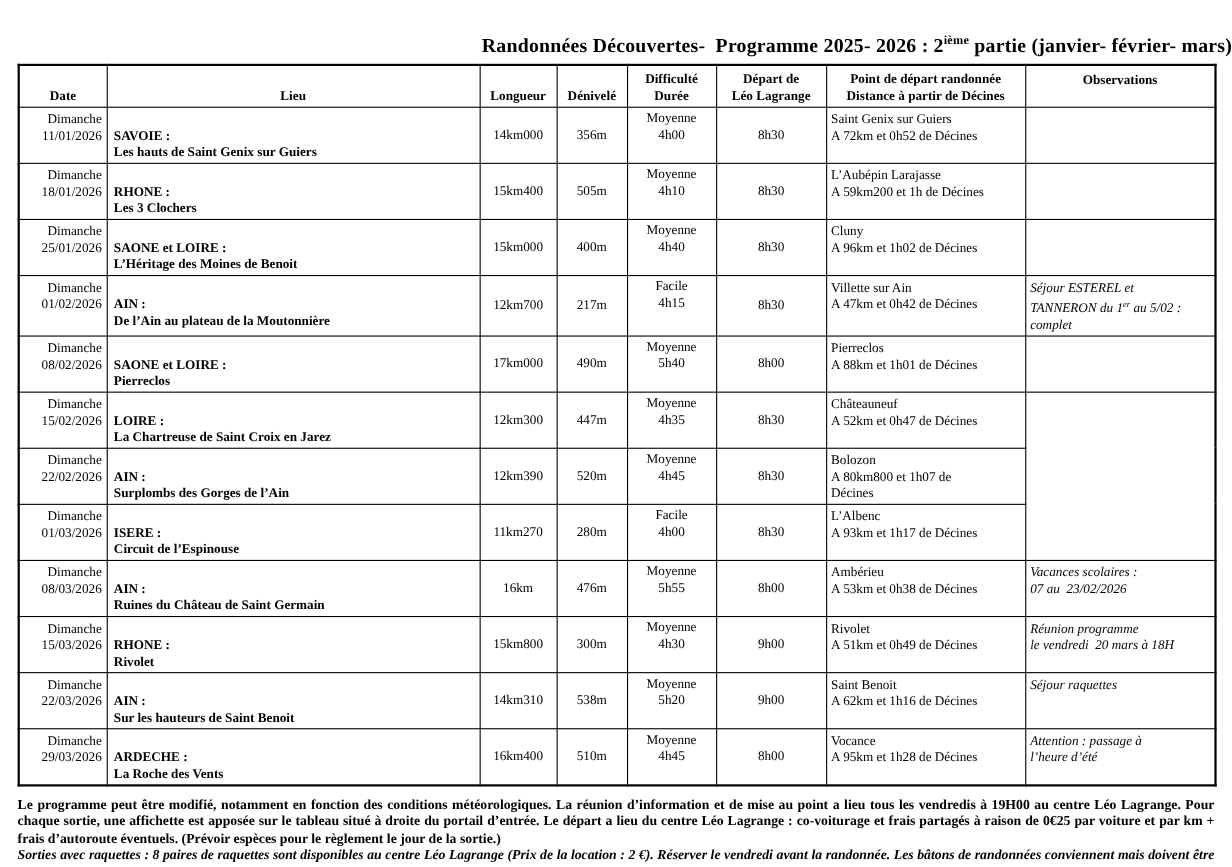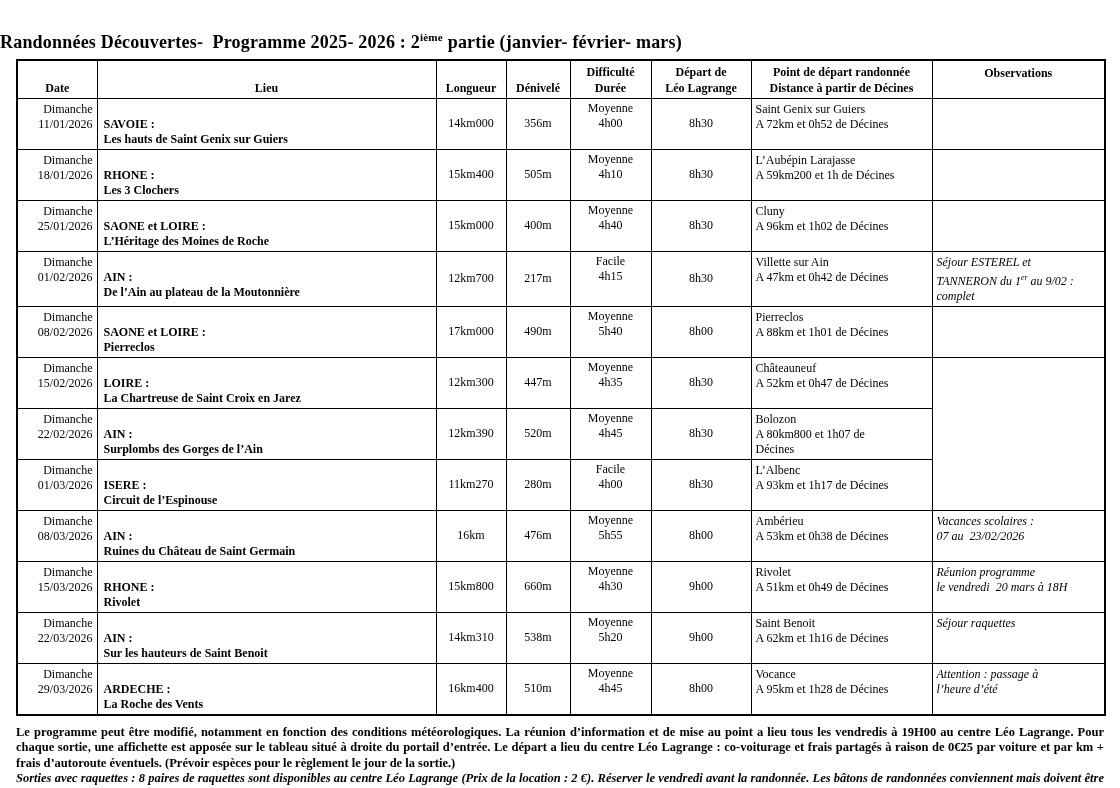--- a/index.html
+++ b/index.html
@@ -2,21 +2,21 @@
 <html lang="fr"><head>
 <meta charset="utf-8">
 <style>
   html,body{margin:0;padding:0;background:#fff;}
   body{
     width:1120px;height:788px;overflow:hidden;color:#000;
     font-family:"Liberation Serif","DejaVu Serif",serif;
     -webkit-font-smoothing:antialiased;
   }
   .title{
-    text-align:left;margin:31px 0 6px 0;
+    text-align:right;margin:31px 0 6px 0;
     font-size:18px;font-weight:bold;white-space:pre;letter-spacing:.2px;
   }
   .title sup{font-size:.62em;font-weight:bold;}
 
   table.prog{
     margin:0 16px;width:1088px;table-layout:fixed;
     border-collapse:collapse;border:2px solid #000;
   }
   th,td{border:1px solid #000;font-size:12px;overflow:hidden;}
   thead tr{height:38px;}
@@ -126,21 +126,21 @@
         </td>
     <td class="c-obs"></td>
   </tr>
       <tr>
     <td class="c-date">
       <div>Dimanche</div>
       <div>25/01/2026</div>
     </td>
     <td class="c-lieu">
       <div>SAONE et LOIRE :</div>
-      <div>L’Héritage des Moines de Roche</div>
+      <div>L’Héritage des Moines de Benoit</div>
     </td>
     <td class="c-long">15km000</td>
     <td class="c-den">400m</td>
     <td class="c-diff">
       <div>Moyenne</div>
       <div>4h40</div>
     </td>
     <td class="c-dep">8h30</td>
     <td class="c-point">
           <div>Cluny</div>
@@ -163,21 +163,21 @@
       <div>Facile</div>
       <div>4h15</div>
     </td>
     <td class="c-dep">8h30</td>
     <td class="c-point">
           <div>Villette sur Ain</div>
           <div>A 47km et 0h42 de Décines</div>
         </td>
     <td class="c-obs">
           <div>Séjour ESTEREL et</div>
-          <div><span>TANNERON du 1</span><sup>er</sup><span> au 9/02 :</span></div>
+          <div><span>TANNERON du 1</span><sup>er</sup><span> au 5/02 :</span></div>
           <div>complet</div>
         </td>
   </tr>
       <tr>
     <td class="c-date">
       <div>Dimanche</div>
       <div>08/02/2026</div>
     </td>
     <td class="c-lieu">
       <div>SAONE et LOIRE :</div>
@@ -291,21 +291,21 @@
       <tr>
     <td class="c-date">
       <div>Dimanche</div>
       <div>15/03/2026</div>
     </td>
     <td class="c-lieu">
       <div>RHONE :</div>
       <div>Rivolet</div>
     </td>
     <td class="c-long">15km800</td>
-    <td class="c-den">660m</td>
+    <td class="c-den">300m</td>
     <td class="c-diff">
       <div>Moyenne</div>
       <div>4h30</div>
     </td>
     <td class="c-dep">9h00</td>
     <td class="c-point">
           <div>Rivolet</div>
           <div>A 51km et 0h49 de Décines</div>
         </td>
     <td class="c-obs">

